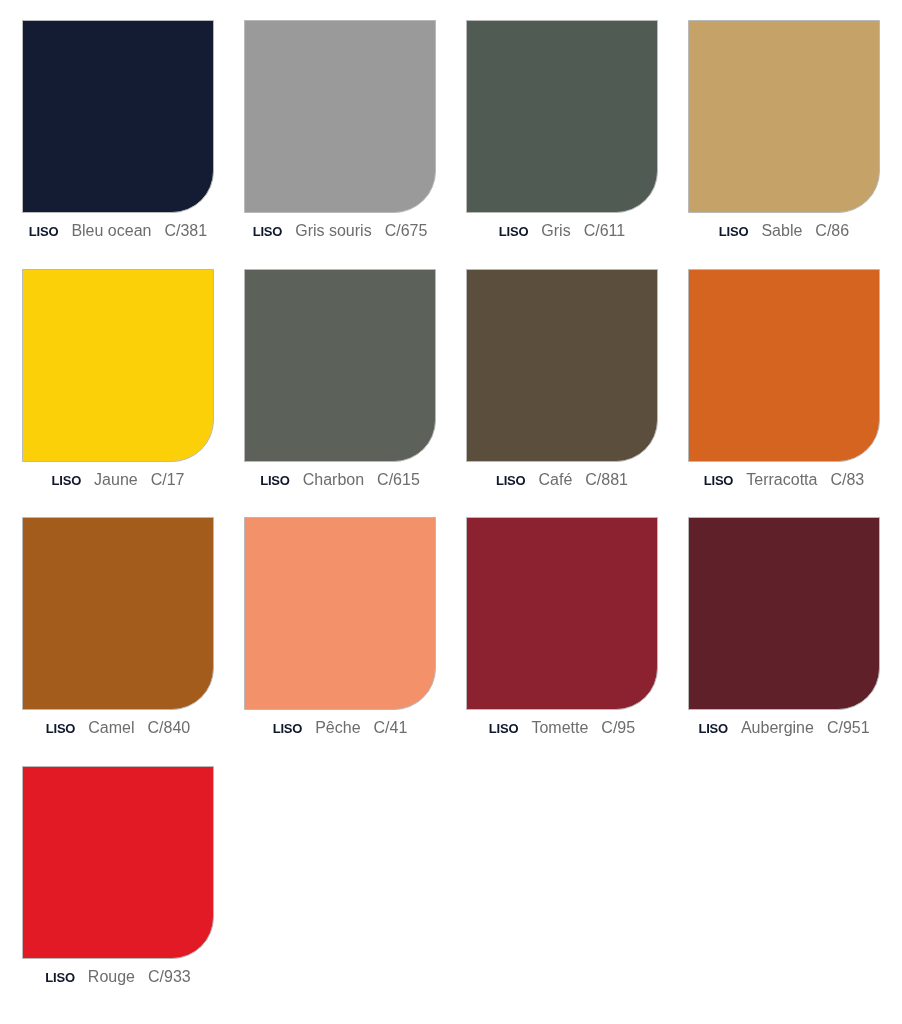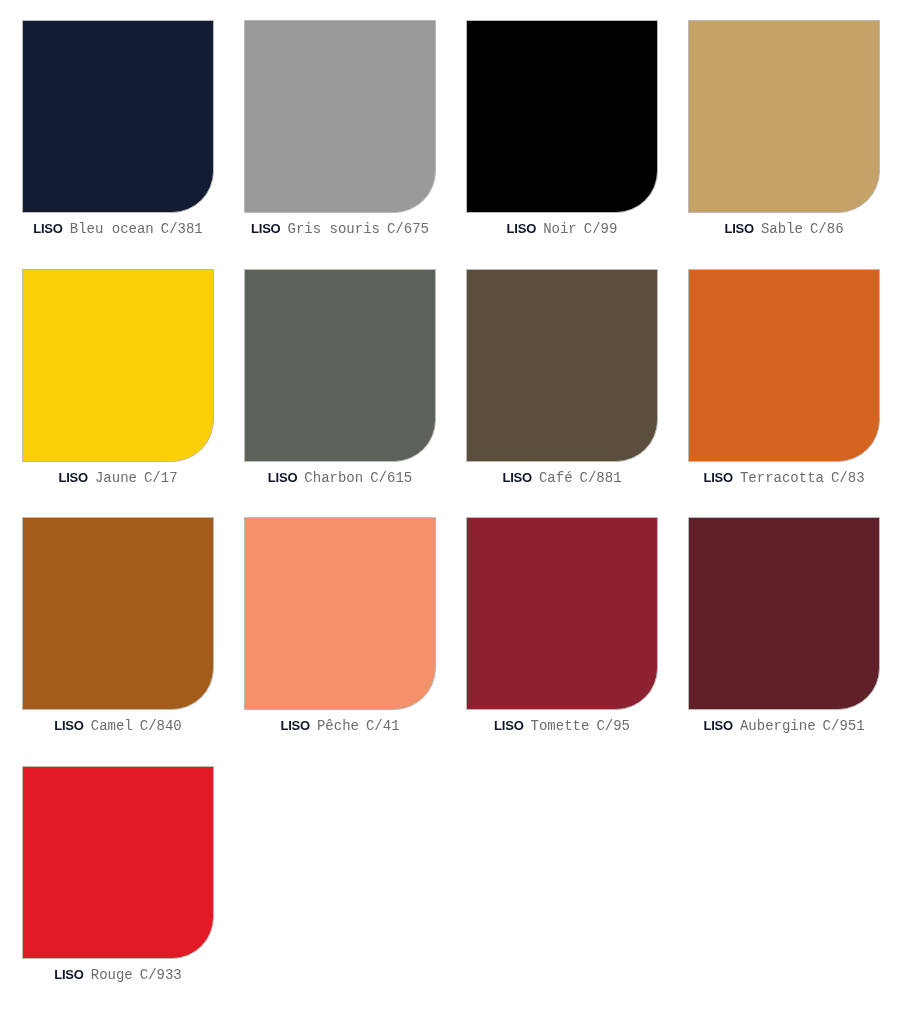--- a/index.html
+++ b/index.html
@@ -53,40 +53,39 @@
   .brand {
     font-weight: bold;
     color: #0f172a;
     font-size: 13px;
     letter-spacing: -0.2px;
   }
 
   .color-name {
     font-weight: normal;
     color: #6d6d6d;
-    font-size: 14px;
-    margin-left: 7px;
-    font-family: Liberation Mono, monospace;
+    font-size: 16px;
+    margin-left: 13px;
   }
 </style>
 </head>
 <body>
 
 <div id="palette-grid">
     <div class="swatch-cell">
       <div class="swatch-chip" style="background: rgb(19, 28, 51);"></div>
       <div class="swatch-label"><span class="brand">LISO</span><span class="color-name">Bleu ocean</span><span class="color-name">C/381</span></div>
     </div>
     <div class="swatch-cell">
       <div class="swatch-chip" style="background: rgb(154, 154, 154);"></div>
       <div class="swatch-label"><span class="brand">LISO</span><span class="color-name">Gris souris</span><span class="color-name">C/675</span></div>
     </div>
     <div class="swatch-cell">
-      <div class="swatch-chip" style="background: rgb(0, 0, 0);"></div>
-      <div class="swatch-label"><span class="brand">LISO</span><span class="color-name">Noir</span><span class="color-name">C/99</span></div>
+      <div class="swatch-chip" style="background: rgb(79, 91, 83);"></div>
+      <div class="swatch-label"><span class="brand">LISO</span><span class="color-name">Gris</span><span class="color-name">C/611</span></div>
     </div>
     <div class="swatch-cell">
       <div class="swatch-chip" style="background: rgb(197, 163, 104);"></div>
       <div class="swatch-label"><span class="brand">LISO</span><span class="color-name">Sable</span><span class="color-name">C/86</span></div>
     </div>
     <div class="swatch-cell">
       <div class="swatch-chip" style="background: rgb(252, 208, 8);"></div>
       <div class="swatch-label"><span class="brand">LISO</span><span class="color-name">Jaune</span><span class="color-name">C/17</span></div>
     </div>
     <div class="swatch-cell">

